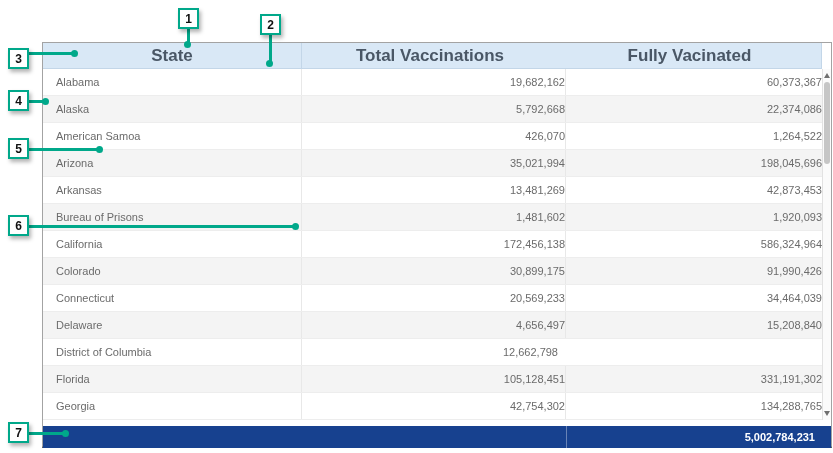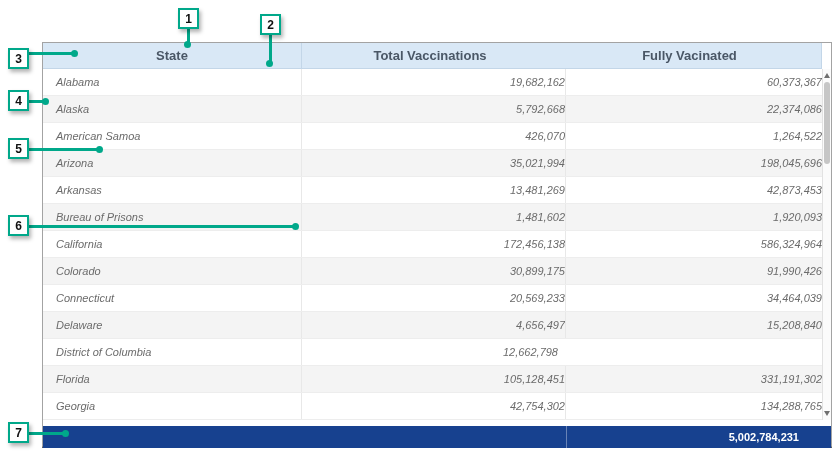--- a/index.html
+++ b/index.html
@@ -18,27 +18,27 @@
   .widget{
     position:absolute;left:42px;top:42px;width:790px;height:406px;
     background:#fff;border:1px solid #a3a3a3;border-bottom:2px solid #474747;
   }
   .header-row{
     position:absolute;left:0;top:0;width:779px;height:26px;
     background:var(--header-bg);display:flex;border-bottom:1px solid #c3d6e8;
   }
   .th{
     display:flex;align-items:center;justify-content:center;
-    font-size:13px;font-weight:700;color:#4a5766;border-right:1px solid #c3d6e8;
+    font-size:17px;font-weight:700;color:#4a5766;border-right:1px solid #c3d6e8;
   }
   .th.state{width:259px}
   .th.fully{width:264px}
   .th.total{width:256px;border-right:none}
 
-  .tbody{position:absolute;left:0;top:26px;width:779px;height:351px;background:#fff;font-style:italic;}
+  .tbody{position:absolute;left:0;top:26px;width:779px;height:351px;background:#fff;}
   .row{display:flex;height:27px;border-bottom:1px solid #ededed;background:#fff;}
   .row:nth-child(even){background:#f4f4f4;}
   .cell{
     display:flex;align-items:center;font-size:11px;color:#6b6b6b;
     border-right:1px solid #e8e8e8;overflow:hidden;white-space:nowrap;
   }
   .cell.state{width:259px;padding-left:13px;}
   .cell.num{justify-content:flex-end;}
   .cell.fully{width:264px}
   .cell.total{width:256px;border-right:none}
@@ -55,21 +55,21 @@
   .sb-thumb{position:absolute;top:13px;left:1px;width:6px;height:82px;background:#c6c6c6;border-radius:3px;}
 
   
   .summary{
     position:absolute;left:0;top:383px;width:788px;height:22px;
     background:var(--summary-bg);display:flex;
   }
   .summary .cell{color:#ffffff;font-weight:700;border-right:none;}
   .summary .state{width:259px;padding-left:13px;}
   .summary .fully{width:264px;border-left:1px solid rgba(255,255,255,.35);margin-top:22px;}
-  .summary .total{width:265px;border-left:1px solid rgba(255,255,255,.35);padding-right:32px;}
+  .summary .total{width:265px;border-left:1px solid rgba(255,255,255,.35);padding-right:16px;}
 
   
   .callout-box{
     position:absolute;width:21px;height:21px;background:#fff;border:2px solid var(--accent);
     display:flex;align-items:center;justify-content:center;
     font-size:12px;font-weight:700;color:#111;z-index:20;
     box-shadow:2px 3px 4px rgba(0,0,0,.3);
   }
   .callout-line{position:absolute;background:var(--accent);z-index:18;}
   .callout-dot{position:absolute;width:7px;height:7px;border-radius:50%;background:var(--accent);z-index:19;}

